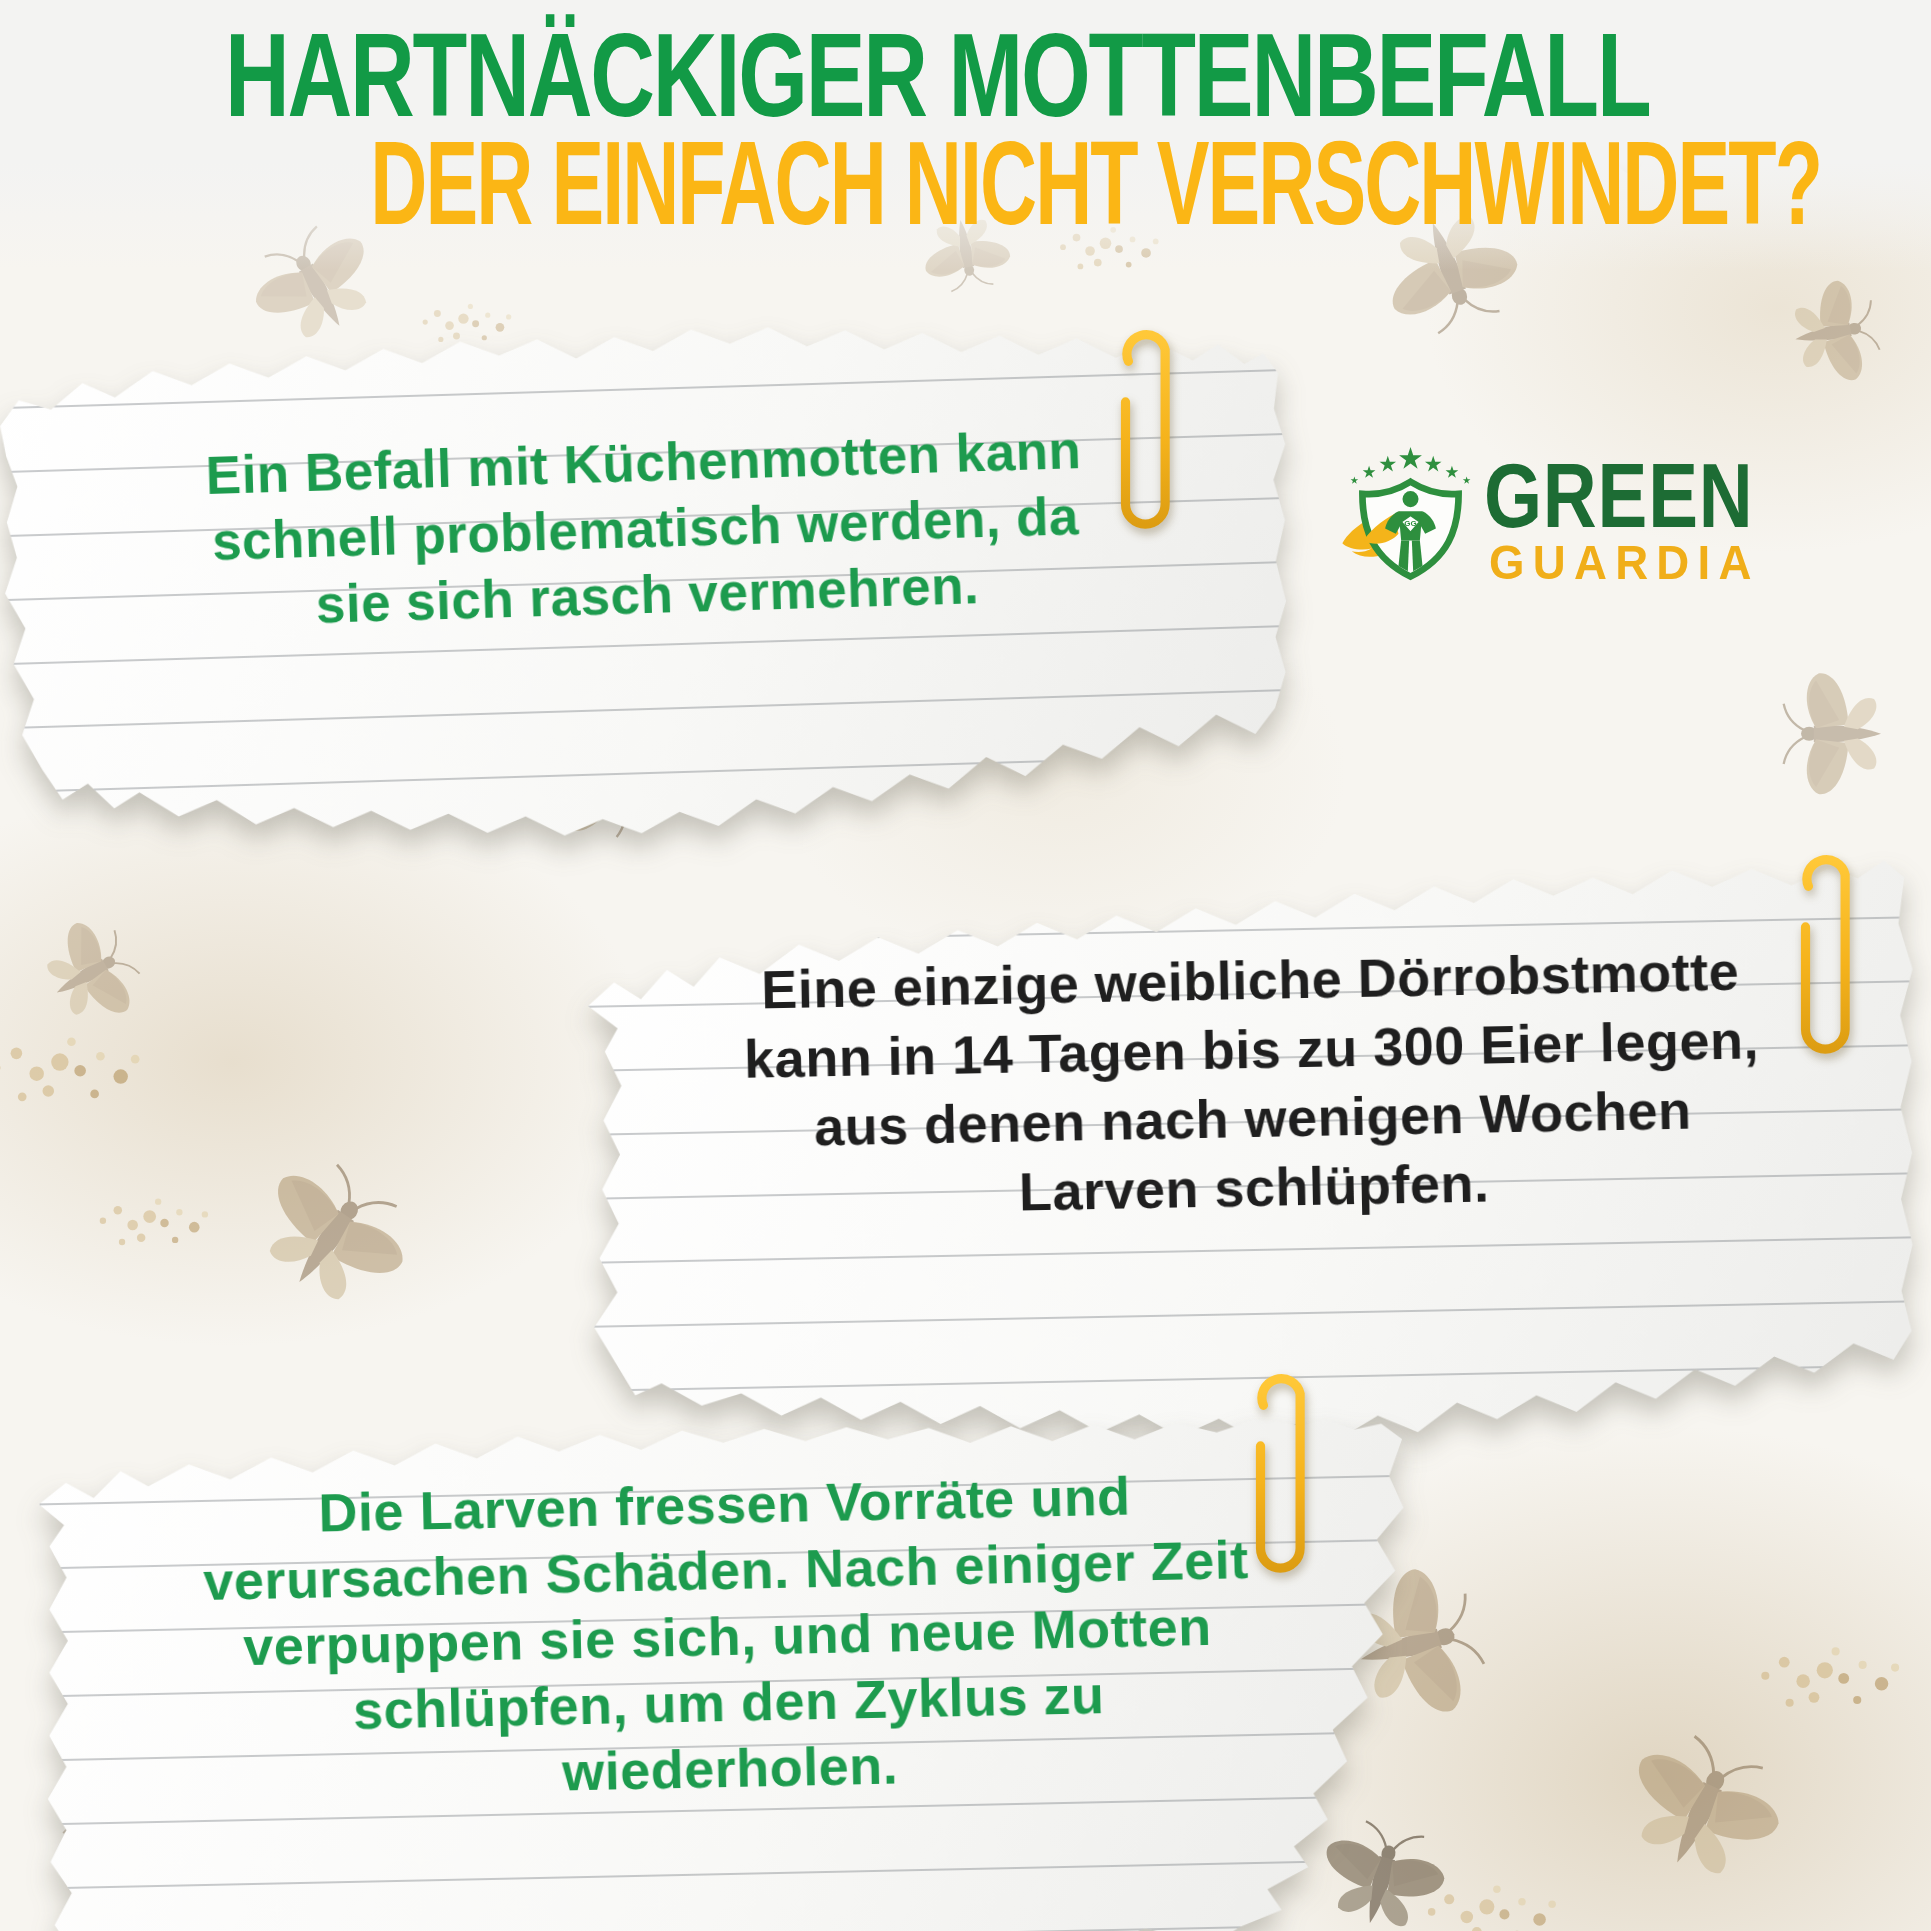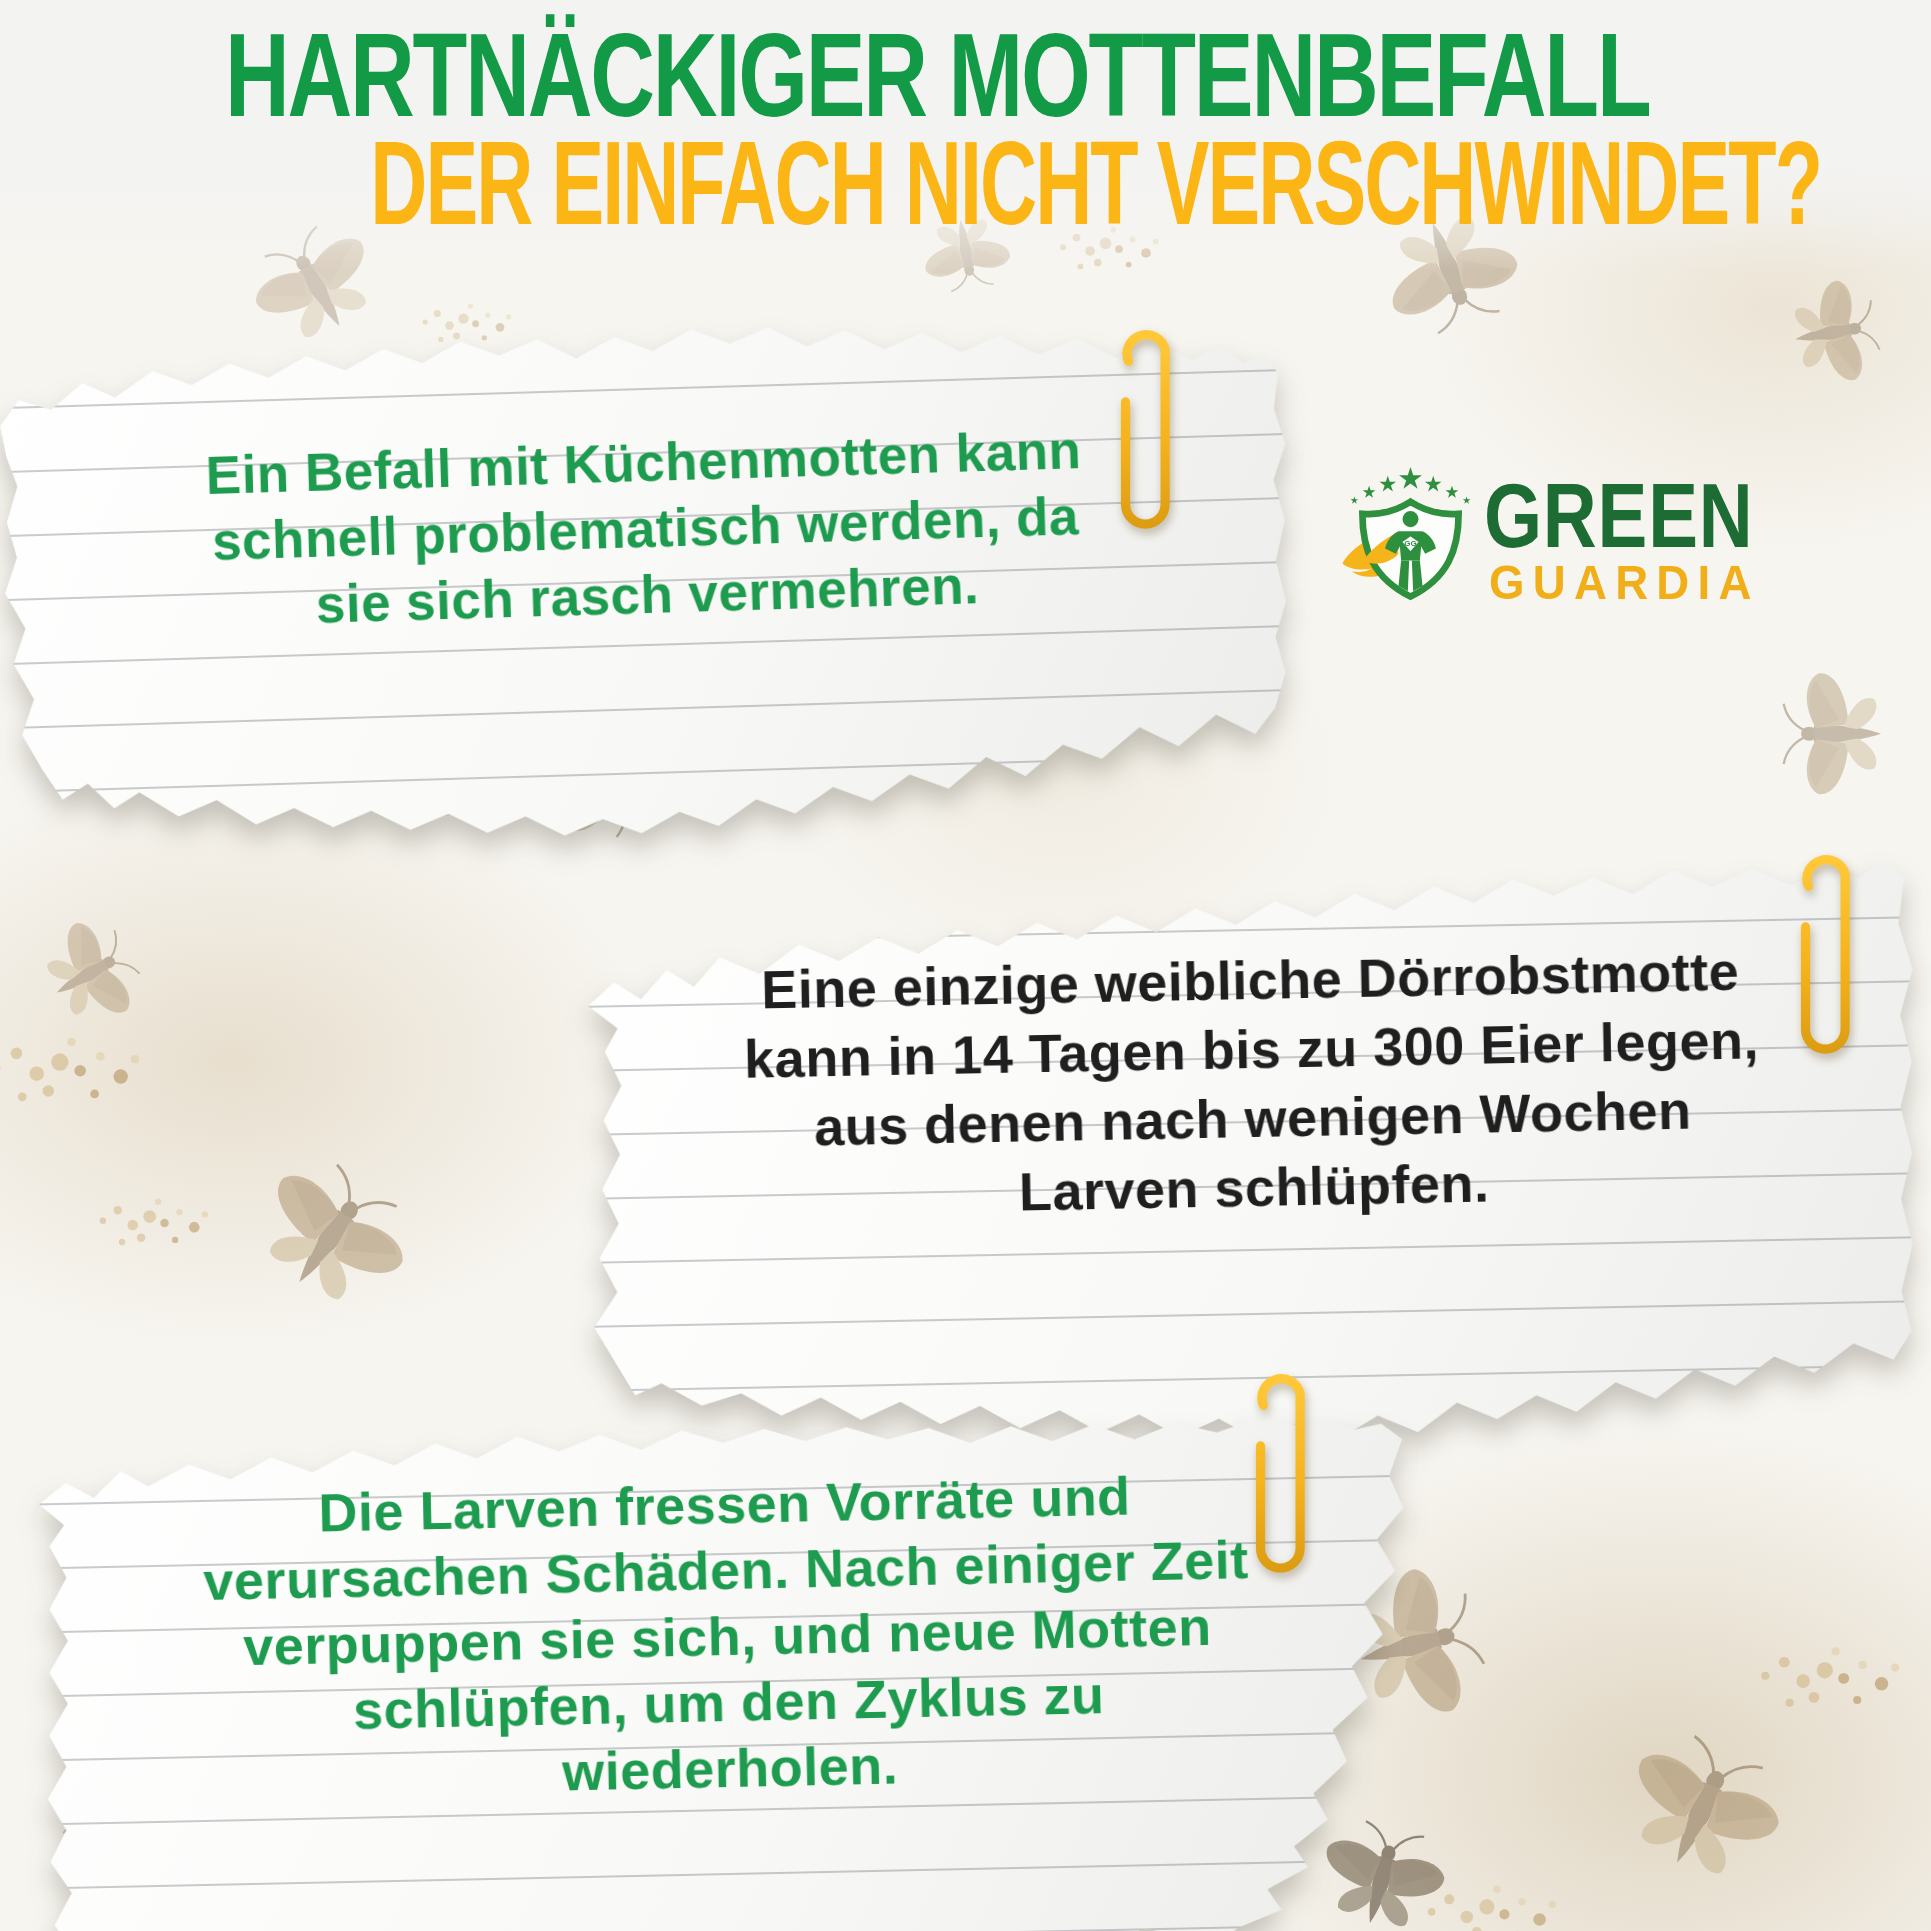--- a/index.html
+++ b/index.html
@@ -32,21 +32,21 @@
   .n1{clip-path:polygon(0% 16%,1.5% 11%,4% 13%,6.5% 8%,9% 11%,12% 6%,15% 9%,18% 5%,21% 8%,24% 4%,27% 7%,30% 3%,33% 6%,36% 2%,39% 5%,42% 2%,45% 6%,48% 2%,51% 5%,54% 1%,57% 4%,60% 1%,63% 5%,66% 2%,69% 6%,72% 3%,75% 7%,78% 4%,81% 8%,84% 5%,87% 9%,90% 6%,93% 10%,95% 7%,97% 11%,98.5% 9%,99.6% 13%,99.2% 20%,100% 27%,99% 34%,99.8% 42%,99% 50%,99.7% 58%,98.8% 65%,99.5% 72%,98.6% 79%,97% 84%,94% 80%,91% 86%,88% 82%,85% 88%,82% 85%,79% 91%,76% 87%,73% 93%,70% 90%,67% 95%,64% 92%,61% 97%,58% 94%,55% 99%,52% 96%,49% 100%,46% 97%,43% 100%,40% 96%,37% 99%,34% 95%,31% 98%,28% 94%,25% 97%,22% 93%,19% 96%,16% 91%,13% 94%,10% 89%,8% 92%,6% 87%,4% 90%,2.5% 84%,1% 77%,2% 70%,0.5% 63%,1.5% 56%,0% 49%,1% 42%,0.3% 35%,1.2% 28%,0.4% 22%);}
   .n2{clip-path:polygon(0% 22%,2% 18%,4% 21%,6% 16%,8% 19%,10% 14%,13% 17%,16% 12%,19% 15%,22% 11%,25% 14%,28% 10%,31% 13%,34% 9%,37% 12%,40% 8%,43% 11%,46% 7%,49% 10%,52% 6%,55% 9%,58% 5%,61% 8%,64% 4%,67% 7%,70% 3%,73% 6%,76% 3%,79% 6%,82% 2%,85% 5%,88% 2%,91% 5%,94% 2%,96% 4%,98% 1%,99.5% 4%,99% 12%,100% 20%,99% 28%,99.8% 36%,98.9% 44%,99.7% 52%,98.8% 60%,99.6% 68%,98.7% 76%,99.4% 83%,98% 88%,95% 85%,92% 90%,89% 87%,86% 92%,83% 89%,80% 94%,77% 91%,74% 96%,71% 93%,68% 97%,65% 94%,62% 99%,59% 96%,56% 100%,53% 97%,50% 100%,47% 96%,44% 99%,41% 95%,38% 98%,35% 94%,32% 97%,29% 93%,26% 96%,23% 92%,20% 95%,17% 91%,14% 94%,11% 90%,8% 92%,5% 88%,3% 90%,1.5% 84%,0% 78%,1.8% 72%,0.5% 66%,2% 60%,0.8% 54%,2.2% 48%,1% 42%,2.4% 36%,1.2% 30%,2.2% 26%);}
   .n3{clip-path:polygon(0% 12%,2% 8%,4% 11%,6% 6%,8% 9%,11% 5%,14% 8%,17% 4%,20% 7%,23% 3%,26% 6%,29% 2%,32% 5%,35% 1%,38% 4%,41% 1%,44% 4%,47% .5%,50% 3%,53% .5%,56% 3%,59% .5%,62% 3%,65% 1%,68% 4%,71% 1%,74% 4%,77% 1%,80% 4%,83% 1%,86% 3%,89% .5%,92% 2%,94% 1%,96% 3%,98% 2%,99.5% 5%,98.5% 12%,99.5% 18%,97.5% 24%,98.8% 30%,96.5% 36%,97.8% 42%,95.5% 48%,96.6% 54%,94% 60%,95% 66%,92.5% 72%,93.5% 77%,91% 82%,92% 86%,89% 90%,90% 94%,87% 97%,85% 100%,80% 97%,77% 100%,74% 98%,71% 100%,68% 97%,65% 100%,62% 98%,59% 100%,56% 97%,53% 100%,50% 98%,47% 100%,44% 97%,41% 100%,38% 98%,35% 100%,32% 97%,29% 100%,26% 98%,23% 100%,20% 97%,17% 100%,14% 98%,11% 100%,8% 98%,5% 100%,2% 98%,0.5% 92%,1.8% 86%,0.3% 80%,1.5% 74%,0.2% 68%,1.6% 62%,0.4% 56%,1.8% 50%,0.5% 44%,1.9% 38%,0.6% 32%,1.9% 26%,0.7% 20%,1.8% 16%);}
   .ntext{position:absolute;left:4%;width:92%;text-align:center;font-weight:bold;letter-spacing:0.5px;}
   .t1{top:0;padding-top:104px;font-size:53px;line-height:66px;}
   .t2{top:0;padding-top:79px;font-size:54px;line-height:69px;}
   .t3{top:0;padding-top:44px;font-size:54px;line-height:66px;}
   .g-text{color:#1d9b4e;} .k-text{color:#1f1f1f;}
   .nline{white-space:nowrap;}
 
-  .logo{position:absolute;left:1337px;top:462px;width:502px;height:164px;z-index:4;}
+  .logo{position:absolute;left:1337px;top:442px;width:502px;height:164px;z-index:4;}
   .logo-shield{position:absolute;left:0;top:1.9px;width:147px;height:153px;}
   .logo-title{position:absolute;left:147px;top:7.7px;font-size:91px;font-weight:bold;color:#1d6c34;letter-spacing:1px;line-height:91px;transform:scaleX(.82);transform-origin:0 50%;white-space:nowrap;}
   .logo-sub{position:absolute;left:152px;top:97px;font-size:48px;font-weight:bold;color:#f0ae19;letter-spacing:8.7px;line-height:48px;transform:scaleX(.95);transform-origin:0 50%;white-space:nowrap;}
 
   .clip{position:absolute;z-index:5;filter:drop-shadow(2.9px 5.8px 4.8px rgba(90,70,20,.35));}
   .clip1{left:1106px;top:315px;} .clip2{left:1786px;top:840px;} .clip3{left:1241px;top:1359px;}
 </style>
 </head>
 <body>
 

